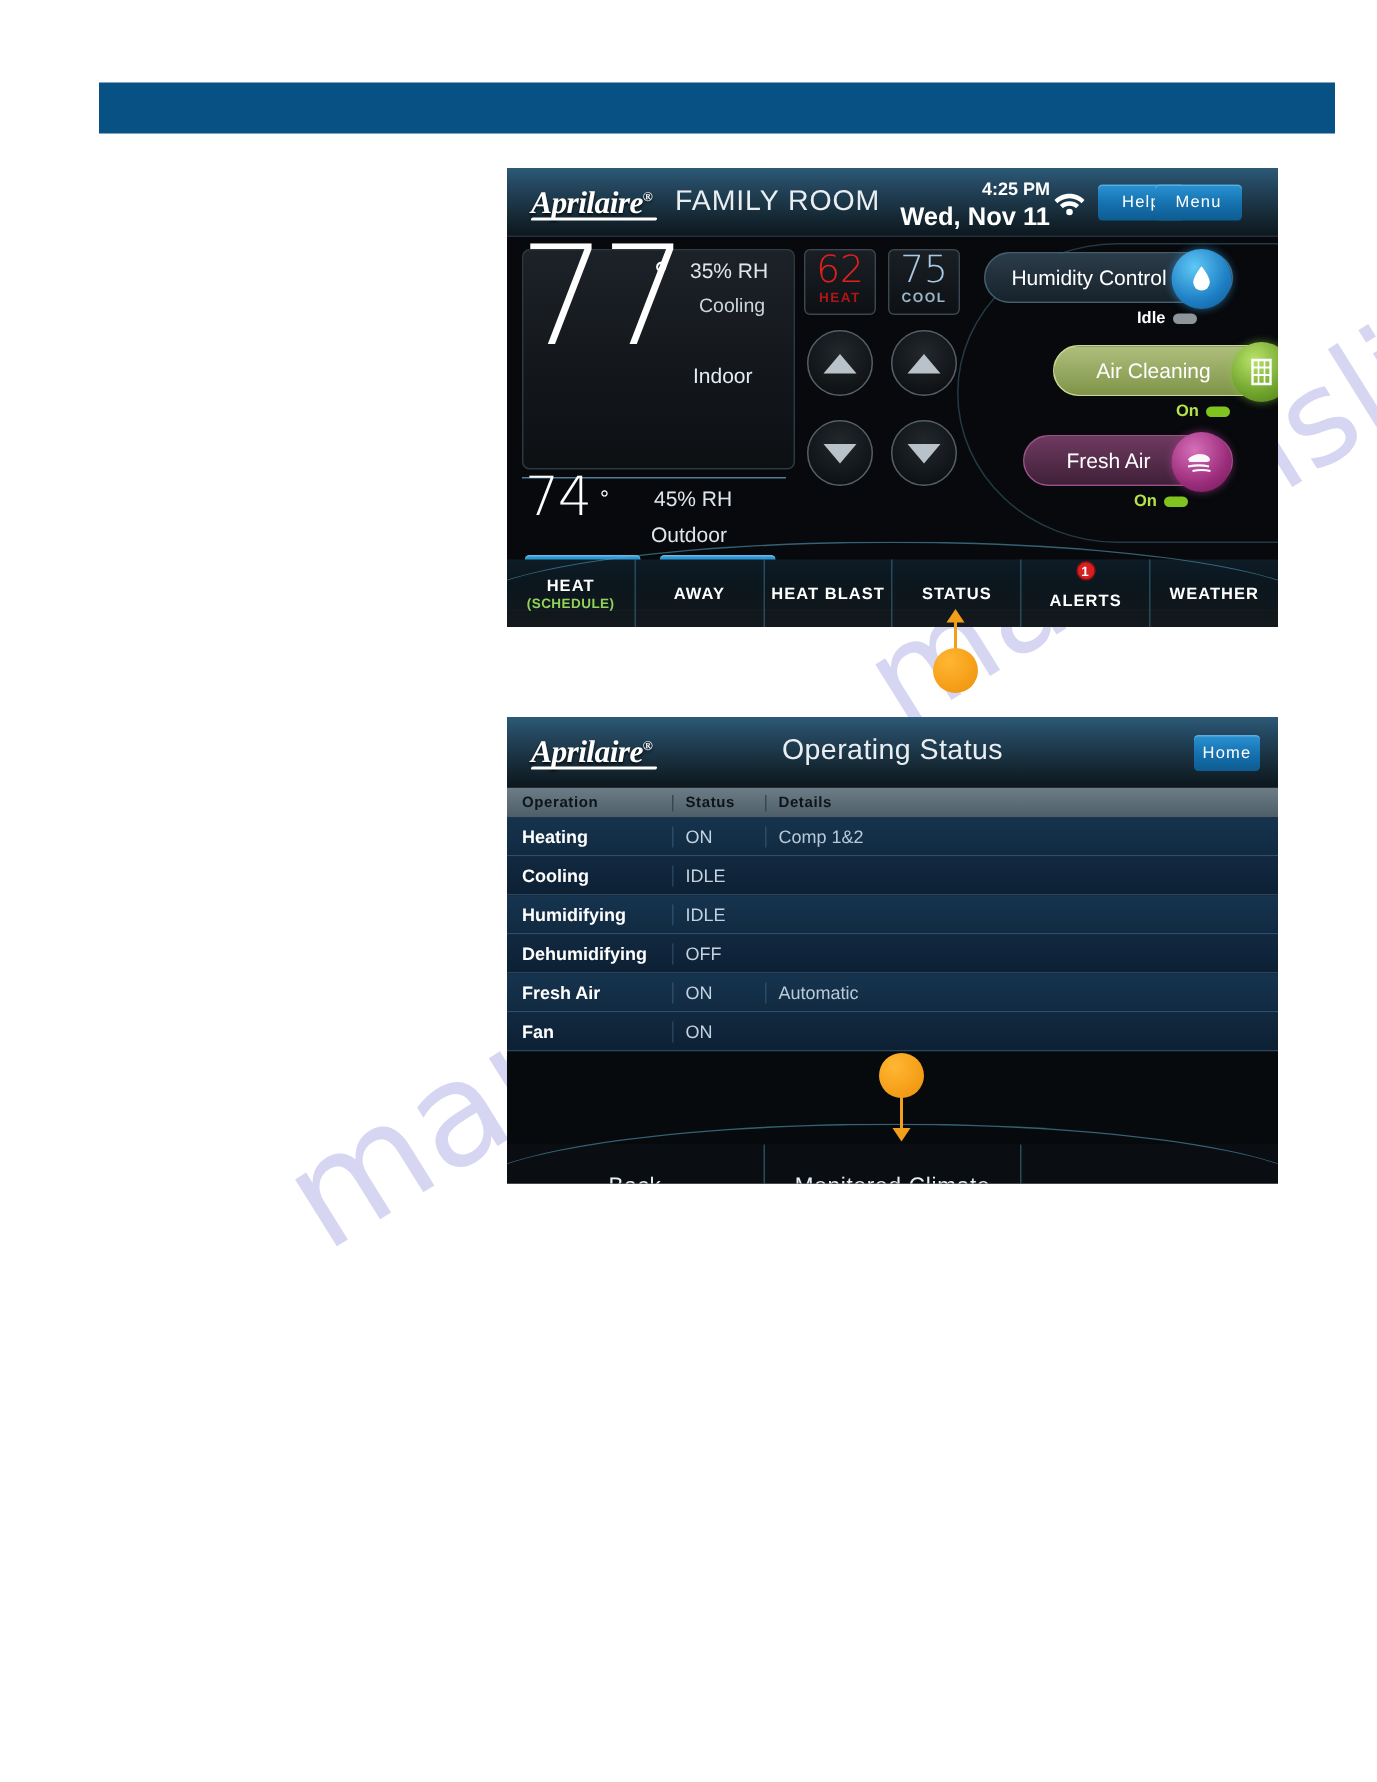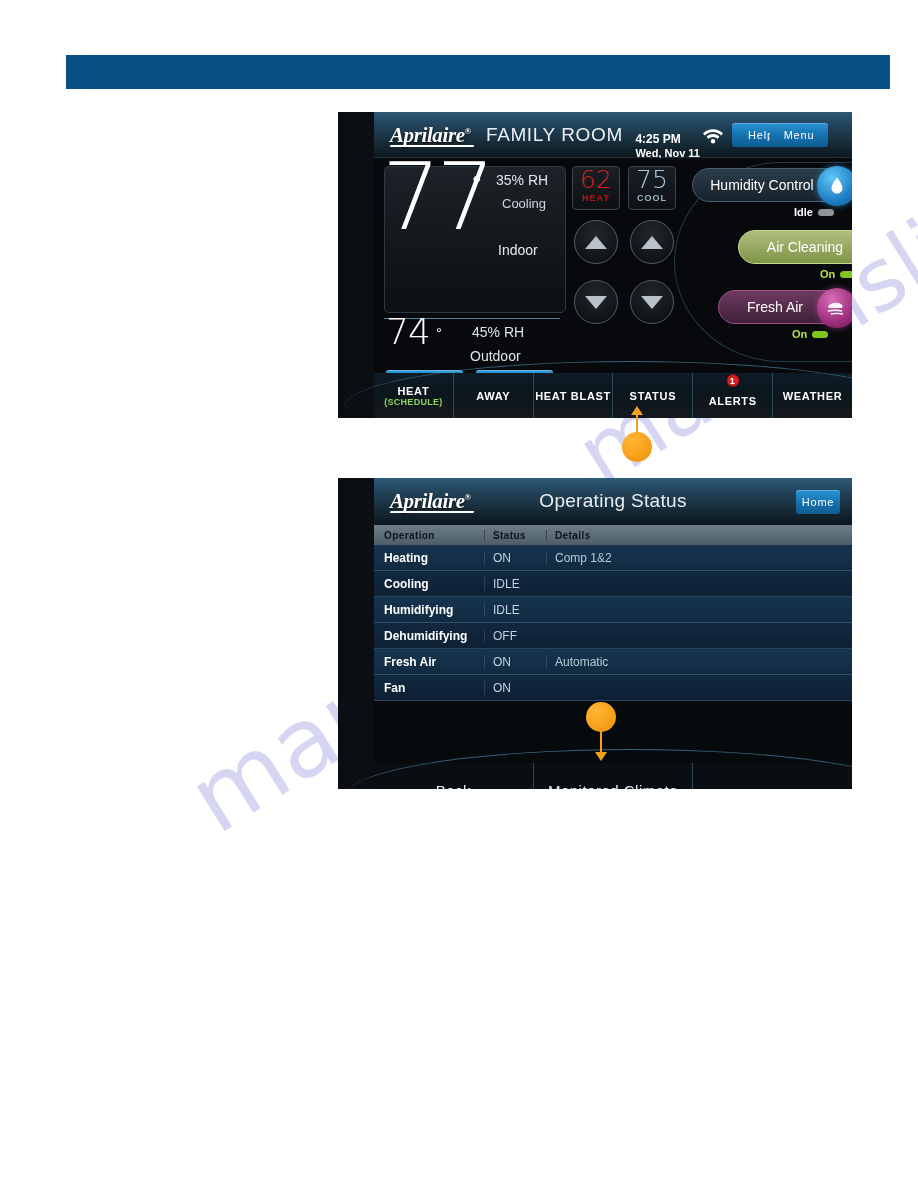--- a/index.html
+++ b/index.html
@@ -32,21 +32,20 @@
     background: #075185;
   }
 
   
   .tstat {
     position: absolute;
     left: 338px;
     width: 514px;
     background: #0b0f13;
     overflow: hidden;
-    padding-left: 36px;
   }
   #screen1 { top: 112px; height: 306px; }
   #screen2 { top: 478px; height: 311px; }
 
   
   .t-header {
     position: relative; height: 46px;
     background: linear-gradient(180deg,#29536e 0%, #1b3purple 0%, #24455c 20%, #152733 70%, #0d1820 100%);
     background: linear-gradient(180deg,#2c5a78 0%, #24465e 25%, #152833 72%, #0c161d 100%);
   }
@@ -67,25 +66,25 @@
     position:absolute; left:16px; top:33px; width:84px; height:2px;
     background:#fff; border-radius:2px;
     transform: skewX(-18deg);
   }
   .room-name {
     position: absolute; left: 112px; top: 12px;
     font-size: 19px; color: #e9eef2; letter-spacing: .6px;
     font-weight: 300;
   }
   .clock {
-    position: absolute; right: 152px; top: 20px;
-    text-align: left; color: #fff; line-height: 1.25;
+    position: absolute; right: 152px; top: 7px;
+    text-align: right; color: #fff; line-height: 1.25;
   }
   .clock .time { font-size: 12px; font-weight: bold; }
-  .clock .date { font-size: 11px; font-weight: bold; }
+  .clock .date { font-size: 17px; font-weight: bold; }
   .wifi {
     position: absolute; right: 128px; top: 14px;
     width: 22px; height: 18px;
   }
   .hdr-btn {
     position: absolute; top: 11px;
     height: 24px; border-radius: 3px;
     background: linear-gradient(180deg,#2a93d4 0%, #1570ad 55%, #0e5c91 100%);
     color: #fff; font-size: 11px; letter-spacing: .8px;
     display: flex; align-items: center; justify-content: center;

